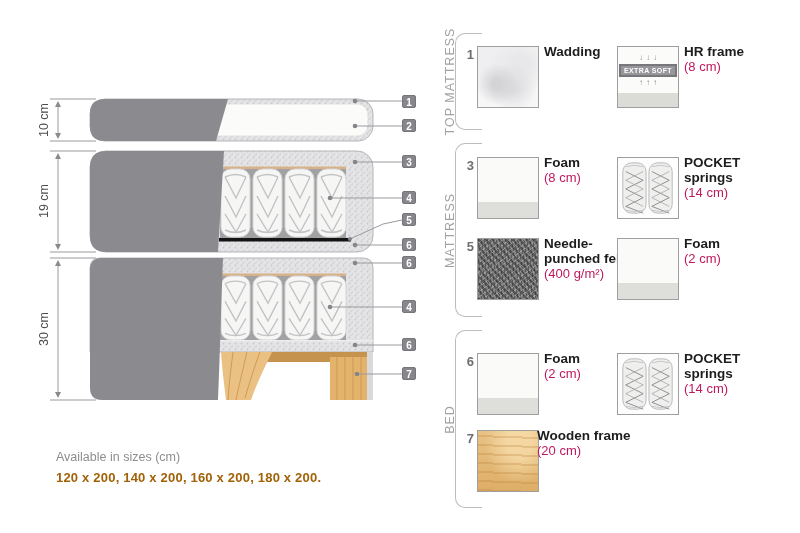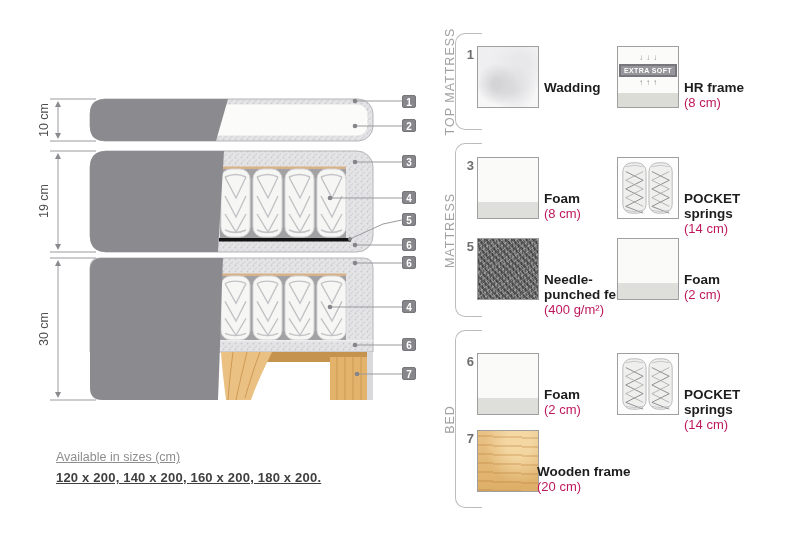--- a/index.html
+++ b/index.html
@@ -8,36 +8,36 @@
 
   
   #diagram{position:absolute;left:0;top:0;width:432px;height:533px;}
   #diagram svg{position:absolute;left:0;top:0;}
   .dim-label{position:absolute;width:60px;height:14px;text-align:center;
              font-size:12.5px;color:#4c4c4c;transform:rotate(-90deg);}
   .tag{position:absolute;left:402px;width:14px;height:13px;background:#87878b;
        border:1px solid #76767a;border-radius:2px;color:#fff;font-size:10px;
        font-weight:bold;text-align:center;line-height:13px;box-sizing:border-box;}
   #footer{position:absolute;left:56px;top:450px;}
-  .footer-line1{font-size:12.5px;color:#8e8e8e;margin-bottom:6px;text-decoration:underline;}
-  .footer-line2{font-size:13px;color:#404040;font-weight:bold;letter-spacing:.2px;text-decoration:underline;}
+  .footer-line1{font-size:12.5px;color:#8e8e8e;margin-bottom:6px;}
+  .footer-line2{font-size:13px;color:#a16207;font-weight:bold;letter-spacing:.2px;}
 
   
   #legend{position:absolute;left:432px;top:0;width:368px;height:533px;}
   .bracket{position:absolute;left:23px;width:27px;border:1.5px solid #bcbcbc;
            border-right:none;border-radius:10px 0 0 10px;box-sizing:border-box;}
   .section-title{position:absolute;width:170px;height:15px;text-align:center;
                  font-size:12.5px;color:#a2a2a2;letter-spacing:1px;
                  transform:rotate(-90deg);white-space:nowrap;}
   .item-num{position:absolute;width:17px;text-align:right;font-size:13px;
             font-weight:bold;color:#6e6e6e;}
   .swatch{position:absolute;width:62px;height:62px;box-sizing:border-box;
           border:1px solid #9f9f9f;background:#fff;}
   .item-label{position:absolute;width:96px;}
-  .item-label .name{font-size:13.5px;font-weight:bold;color:#1d1d1d;line-height:1.12;margin-top:36px;}
+  .item-label .name{font-size:13.5px;font-weight:bold;color:#1d1d1d;line-height:1.12;}
   .item-label .detail{font-size:13px;color:#be185d;line-height:1.25;}
 
   .swatch.foam{background:linear-gradient(#fafaf8 0 73%,#dededa 73% 100%);}
   .swatch.wadding{background:
       radial-gradient(circle at 32% 62%, #d4d4d6 0 8%, transparent 38%),
       radial-gradient(circle at 58% 68%, #dedee0 0 10%, transparent 45%),
       radial-gradient(circle at 72% 28%, #e8e8ea 0 14%, transparent 52%),
       radial-gradient(circle at 18% 22%, #efeff1 0 18%, transparent 55%),
       #f7f7f8;}
   .swatch.felt{background:

